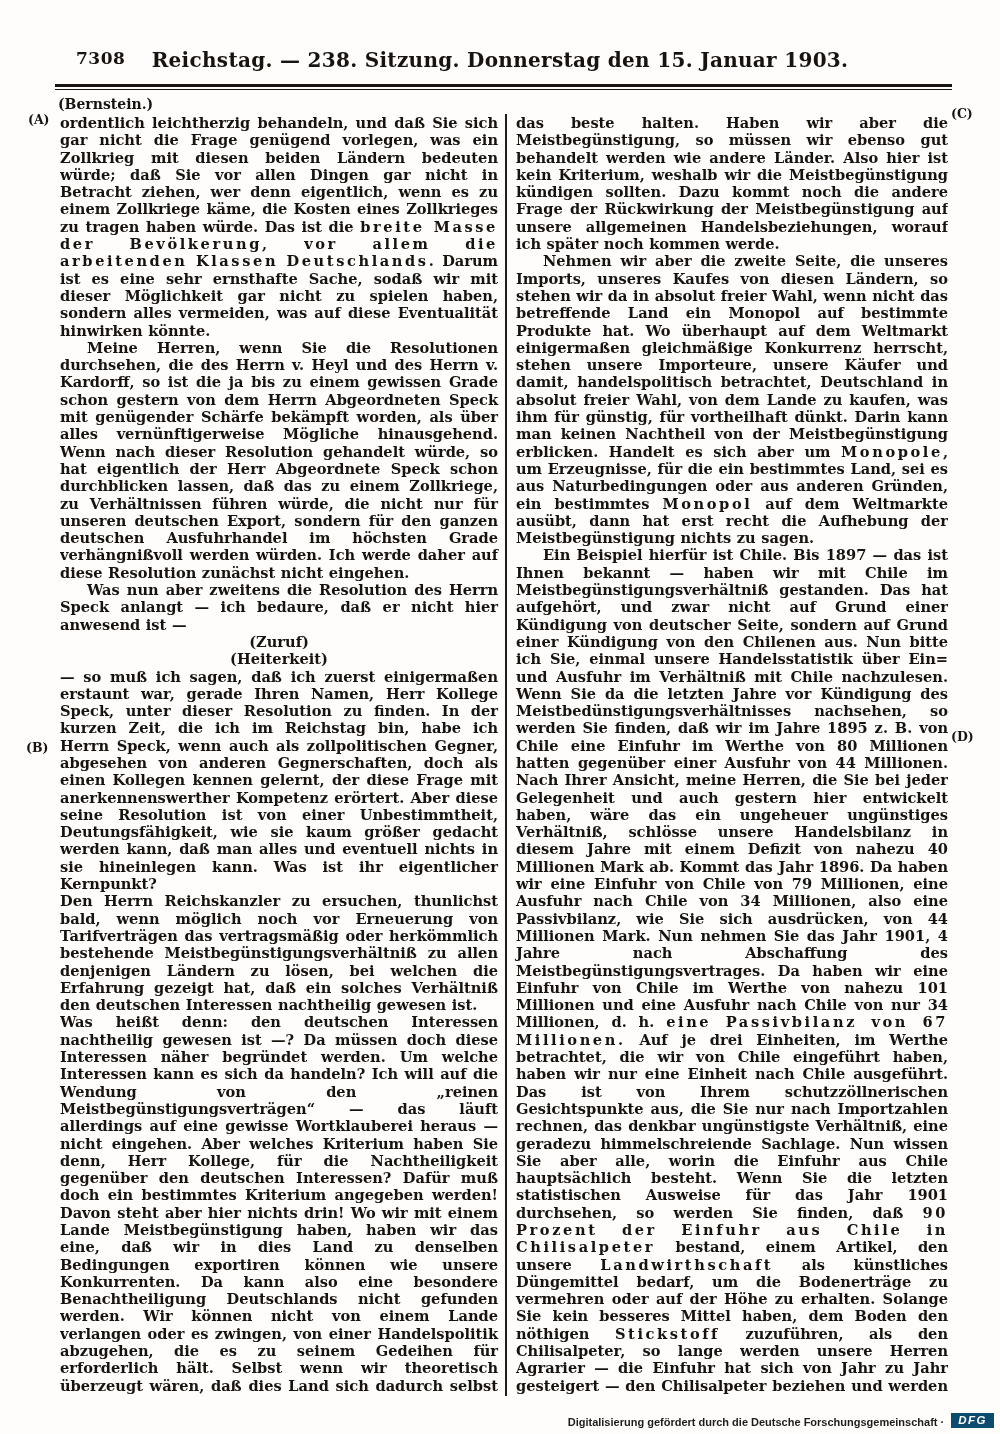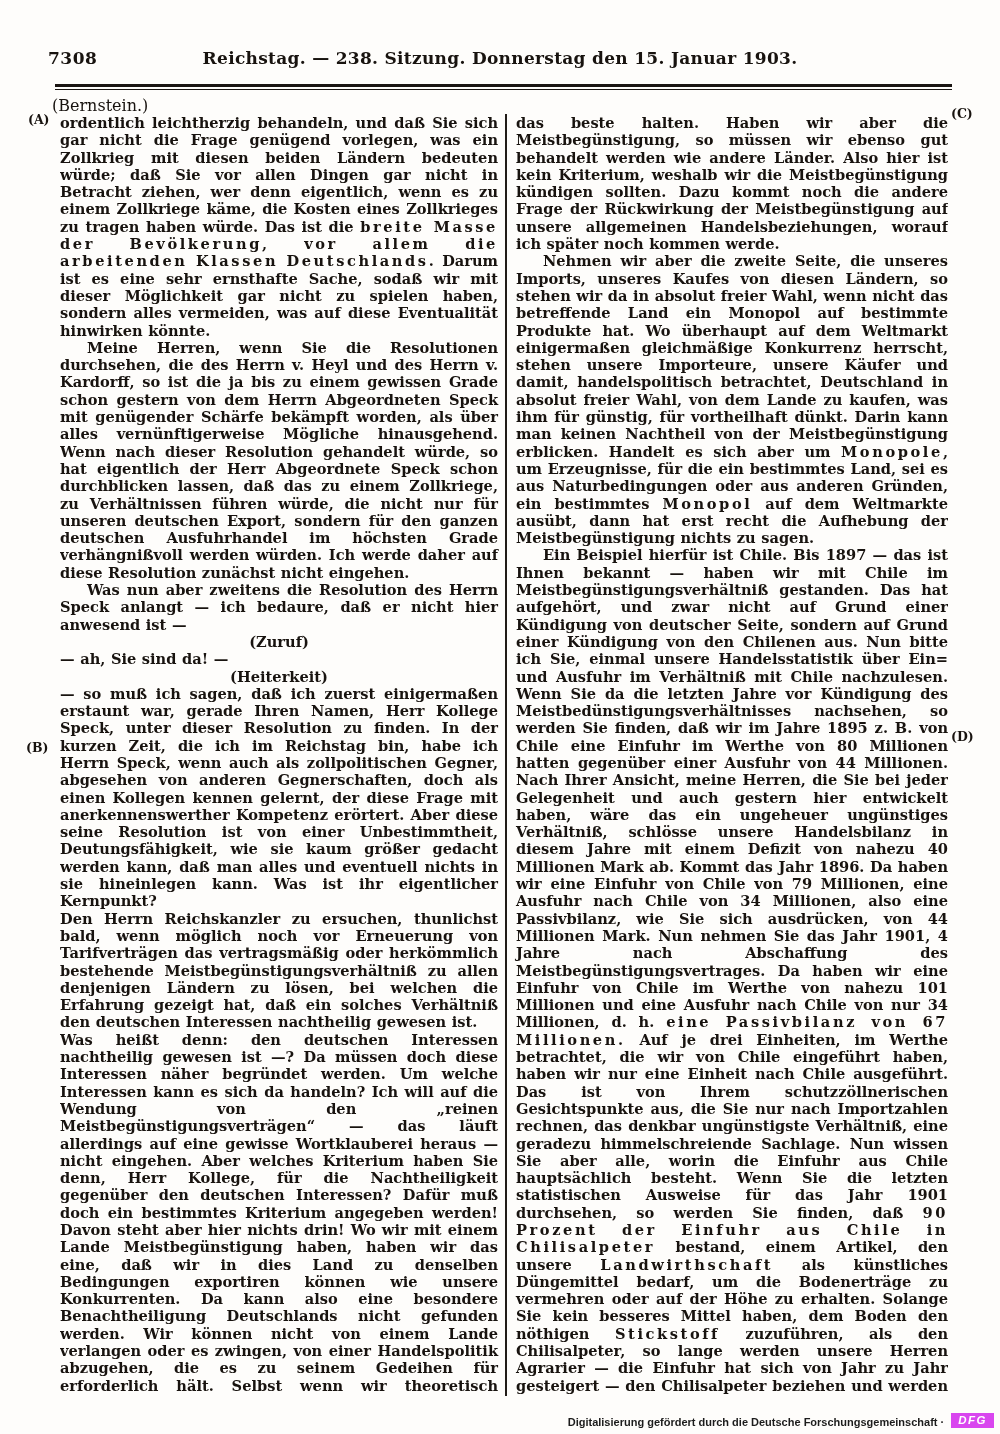--- a/index.html
+++ b/index.html
@@ -3,33 +3,33 @@
 <meta charset="utf-8">
 <style>
   html,body{margin:0;padding:0;}
   body{
     width:1000px;height:1434px;position:relative;
     background:#fefdfb;color:#18130f;
     font-family:"DejaVu Serif", serif;
     overflow:hidden;
   }
   .page-num{
-    position:absolute;left:48px;top:48px;
+    position:absolute;left:76px;top:48px;
     font-size:17px;font-weight:700;letter-spacing:.5px;
   }
   .header-title{
     position:absolute;left:0;right:0;top:48px;text-align:center;
-    font-size:17px;font-weight:700;letter-spacing:.3px;
+    font-size:20px;font-weight:700;letter-spacing:.3px;
   }
   .rule{position:absolute;left:55px;right:48px;top:84px;}
   .rule .thick{height:3px;background:#1a1512;}
   .rule .thin{height:1px;background:#1a1512;margin-top:2px;}
   .speaker{
-    position:absolute;left:52px;top:96px;
-    font-size:16px;font-weight:400;
+    position:absolute;left:58px;top:96px;
+    font-size:14px;font-weight:700;
   }
   .margin-letter{
     position:absolute;font-size:12.5px;font-weight:700;
     font-family:"DejaVu Serif",serif;
   }
   #mA{left:28px;top:112px;}
   #mB{left:26px;top:740px;}
   #mC{left:951px;top:106px;}
   #mD{left:951px;top:729px;}
   .cols{
@@ -52,21 +52,21 @@
   .block.line{text-align:left;}
   .block.quote{text-align:justify;}
   .sp{letter-spacing:2.6px;}
   .footer{
     position:absolute;right:6px;bottom:6px;
     display:flex;align-items:flex-end;gap:7px;
     font-family:"Liberation Sans",sans-serif;
     font-size:11px;font-weight:700;color:#1c1c1c;
   }
   .dfg-badge{
-    display:inline-block;background:#d946ef;color:#ffffff;
+    display:inline-block;background:#0c4a6e;color:#ffffff;
     font-style:italic;font-weight:700;font-size:11.5px;
     padding:1px 7px 2px 7px;letter-spacing:1.5px;
     font-family:"Liberation Sans",sans-serif;
     margin-top:28px;
   }
 </style>
 </head>
 <body>
 
 <div class="page-num">7308</div>
@@ -81,21 +81,20 @@
 <div class="margin-letter" id="mB">(B)</div>
 <div class="margin-letter" id="mC">(C)</div>
 <div class="margin-letter" id="mD">(D)</div>
 
 <div class="cols">
   <div class="col col-left">
       <div class="block para"><span>ordentlich leichtherzig behandeln, und daß Sie sich gar nicht die Frage genügend vorlegen, was ein Zollkrieg mit diesen beiden Ländern bedeuten würde; daß Sie vor allen Dingen gar nicht in Betracht ziehen, wer denn eigentlich, wenn es zu einem Zollkriege käme, die Kosten eines Zollkrieges zu tragen haben würde. Das ist die </span><span class="sp">breite Masse der Bevölkerung, vor allem die arbeitenden Klassen Deutschlands.</span><span> Darum ist es eine sehr ernsthafte Sache, sodaß wir mit dieser Möglichkeit gar nicht zu spielen haben, sondern alles vermeiden, was auf diese Eventualität hinwirken könnte.</span></div>
       <div class="block para indent"><span>Meine Herren, wenn Sie die Resolutionen durchsehen, die des Herrn v. Heyl und des Herrn v. Kardorff, so ist die ja bis zu einem gewissen Grade schon gestern von dem Herrn Abgeordneten Speck mit genügender Schärfe bekämpft worden, als über alles vernünftigerweise Mögliche hinausgehend. Wenn nach dieser Resolution gehandelt würde, so hat eigentlich der Herr Abgeordnete Speck schon durchblicken lassen, daß das zu einem Zollkriege, zu Verhältnissen führen würde, die nicht nur für unseren deutschen Export, sondern für den ganzen deutschen Ausfuhrhandel im höchsten Grade verhängnißvoll werden würden. Ich werde daher auf diese Resolution zunächst nicht eingehen.</span></div>
       <div class="block para indent"><span>Was nun aber zweitens die Resolution des Herrn Speck anlangt — ich bedaure, daß er nicht hier anwesend ist —</span></div>
       <div class="block center"><span>(Zuruf)</span></div>
-      <div class="block line"><span>— ah, Sie sind da! —</span></div>
       <div class="block center"><span>(Heiterkeit)</span></div>
       <div class="block para"><span>— so muß ich sagen, daß ich zuerst einigermaßen erstaunt war, gerade Ihren Namen, Herr Kollege Speck, unter dieser Resolution zu finden. In der kurzen Zeit, die ich im Reichstag bin, habe ich Herrn Speck, wenn auch als zollpolitischen Gegner, abgesehen von anderen Gegnerschaften, doch als einen Kollegen kennen gelernt, der diese Frage mit anerkennenswerther Kompetenz erörtert. Aber diese seine Resolution ist von einer Unbestimmtheit, Deutungsfähigkeit, wie sie kaum größer gedacht werden kann, daß man alles und eventuell nichts in sie hineinlegen kann. Was ist ihr eigentlicher Kernpunkt?</span></div>
       <div class="block quote"><span>Den Herrn Reichskanzler zu ersuchen, thunlichst bald, wenn möglich noch vor Erneuerung von Tarifverträgen das vertragsmäßig oder herkömmlich bestehende Meistbegünstigungsverhältniß zu allen denjenigen Ländern zu lösen, bei welchen die Erfahrung gezeigt hat, daß ein solches Verhältniß den deutschen Interessen nachtheilig gewesen ist.</span></div>
       <div class="block para"><span>Was heißt denn: den deutschen Interessen nachtheilig gewesen ist —? Da müssen doch diese Interessen näher begründet werden. Um welche Interessen kann es sich da handeln? Ich will auf die Wendung von den „reinen Meistbegünstigungsverträgen“ — das läuft allerdings auf eine gewisse Wortklauberei heraus — nicht eingehen. Aber welches Kriterium haben Sie denn, Herr Kollege, für die Nachtheiligkeit gegenüber den deutschen Interessen? Dafür muß doch ein bestimmtes Kriterium angegeben werden! Davon steht aber hier nichts drin! Wo wir mit einem Lande Meistbegünstigung haben, haben wir das eine, daß wir in dies Land zu denselben Bedingungen exportiren können wie unsere Konkurrenten. Da kann also eine besondere Benachtheiligung Deutschlands nicht gefunden werden. Wir können nicht von einem Lande verlangen oder es zwingen, von einer Handelspolitik abzugehen, die es zu seinem Gedeihen für erforderlich hält. Selbst wenn wir theoretisch überzeugt wären, daß dies Land sich dadurch selbst schadet, und wenn wir selbst einen Nachtheil davon für uns haben, jedes Land hat das Recht auf die Handelspolitik, die seine Angehörigen für</span></div>
     </div>
   <div class="divider"></div>
   <div class="col col-right">
       <div class="block para"><span>das beste halten. Haben wir aber die Meistbegünstigung, so müssen wir ebenso gut behandelt werden wie andere Länder. Also hier ist kein Kriterium, weshalb wir die Meistbegünstigung kündigen sollten. Dazu kommt noch die andere Frage der Rückwirkung der Meistbegünstigung auf unsere allgemeinen Handelsbeziehungen, worauf ich später noch kommen werde.</span></div>
       <div class="block para indent"><span>Nehmen wir aber die zweite Seite, die unseres Imports, unseres Kaufes von diesen Ländern, so stehen wir da in absolut freier Wahl, wenn nicht das betreffende Land ein Monopol auf bestimmte Produkte hat. Wo überhaupt auf dem Weltmarkt einigermaßen gleichmäßige Konkurrenz herrscht, stehen unsere Importeure, unsere Käufer und damit, handelspolitisch betrachtet, Deutschland in absolut freier Wahl, von dem Lande zu kaufen, was ihm für günstig, für vortheilhaft dünkt. Darin kann man keinen Nachtheil von der Meistbegünstigung erblicken. Handelt es sich aber um </span><span class="sp">Monopole</span><span>, um Erzeugnisse, für die ein bestimmtes Land, sei es aus Naturbedingungen oder aus anderen Gründen, ein bestimmtes </span><span class="sp">Monopol</span><span> auf dem Weltmarkte ausübt, dann hat erst recht die Aufhebung der Meistbegünstigung nichts zu sagen.</span></div>
       <div class="block para indent"><span>Ein Beispiel hierfür ist Chile. Bis 1897 — das ist Ihnen bekannt — haben wir mit Chile im Meistbegünstigungsverhältniß gestanden. Das hat aufgehört, und zwar nicht auf Grund einer Kündigung von deutscher Seite, sondern auf Grund einer Kündigung von den Chilenen aus. Nun bitte ich Sie, einmal unsere Handelsstatistik über Ein= und Ausfuhr im Verhältniß mit Chile nachzulesen. Wenn Sie da die letzten Jahre vor Kündigung des Meistbedünstigungsverhältnisses nachsehen, so werden Sie finden, daß wir im Jahre 1895 z. B. von Chile eine Einfuhr im Werthe von 80 Millionen hatten gegenüber einer Ausfuhr von 44 Millionen. Nach Ihrer Ansicht, meine Herren, die Sie bei jeder Gelegenheit und auch gestern hier entwickelt haben, wäre das ein ungeheuer ungünstiges Verhältniß, schlösse unsere Handelsbilanz in diesem Jahre mit einem Defizit von nahezu 40 Millionen Mark ab. Kommt das Jahr 1896. Da haben wir eine Einfuhr von Chile von 79 Millionen, eine Ausfuhr nach Chile von 34 Millionen, also eine Passivbilanz, wie Sie sich ausdrücken, von 44 Millionen Mark. Nun nehmen Sie das Jahr 1901, 4 Jahre nach Abschaffung des Meistbegünstigungsvertrages. Da haben wir eine Einfuhr von Chile im Werthe von nahezu 101 Millionen und eine Ausfuhr nach Chile von nur 34 Millionen, d. h. </span><span class="sp">eine Passivbilanz von 67 Millionen.</span><span> Auf je drei Einheiten, im Werthe betrachtet, die wir von Chile eingeführt haben, haben wir nur eine Einheit nach Chile ausgeführt. Das ist von Ihrem schutzzöllnerischen Gesichtspunkte aus, die Sie nur nach Importzahlen rechnen, das denkbar ungünstigste Verhältniß, eine geradezu himmelschreiende Sachlage. Nun wissen Sie aber alle, worin die Einfuhr aus Chile hauptsächlich besteht. Wenn Sie die letzten statistischen Ausweise für das Jahr 1901 durchsehen, so werden Sie finden, daß </span><span class="sp">90 Prozent der Einfuhr aus Chile in Chilisalpeter</span><span> bestand, einem Artikel, den unsere </span><span class="sp">Landwirthschaft</span><span> als künstliches Düngemittel bedarf, um die Bodenerträge zu vermehren oder auf der Höhe zu erhalten. Solange Sie kein besseres Mittel haben, dem Boden den nöthigen </span><span class="sp">Stickstoff</span><span> zuzuführen, als den Chilisalpeter, so lange werden unsere Herren Agrarier — die Einfuhr hat sich von Jahr zu Jahr gesteigert — den Chilisalpeter beziehen und werden im übrigen — ich will keinen drastischeren Ausdruck gebrauchen — </span></div>

